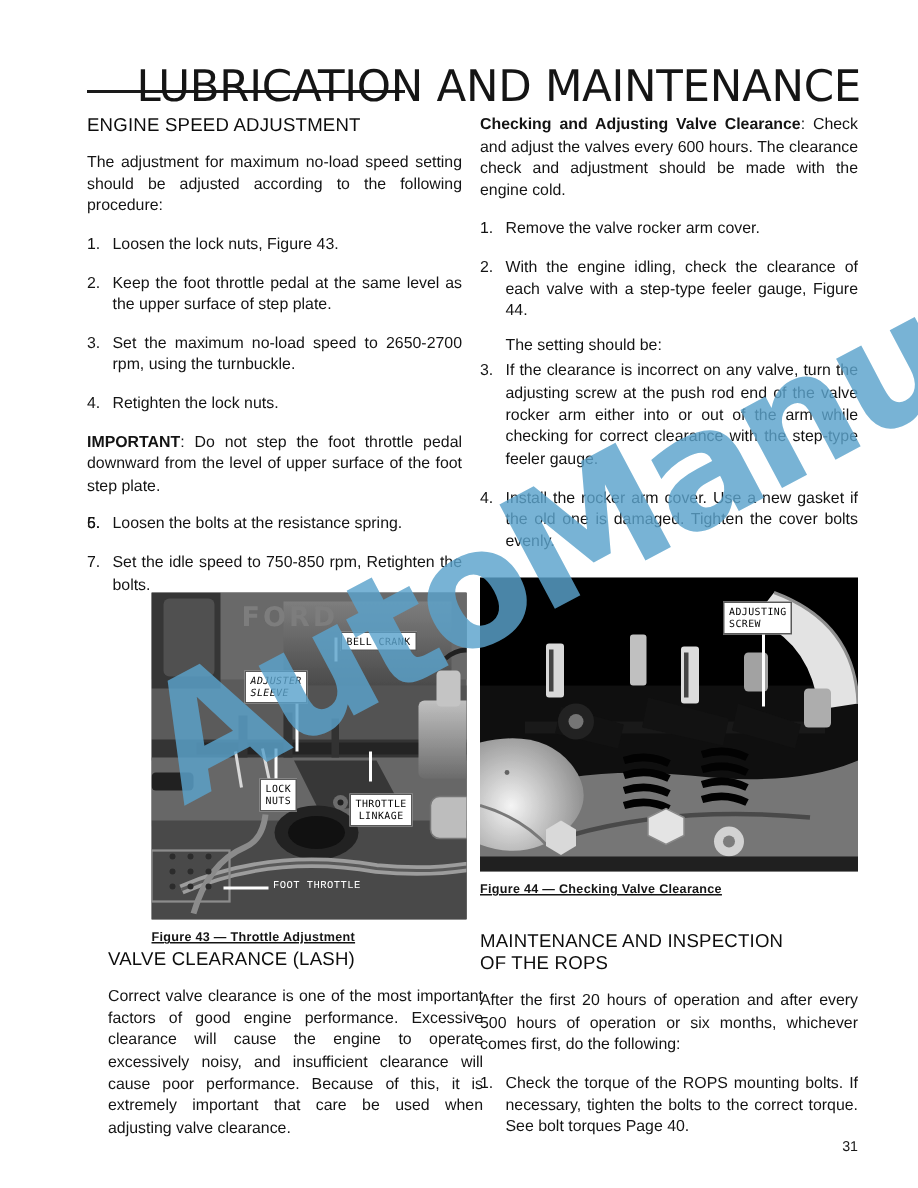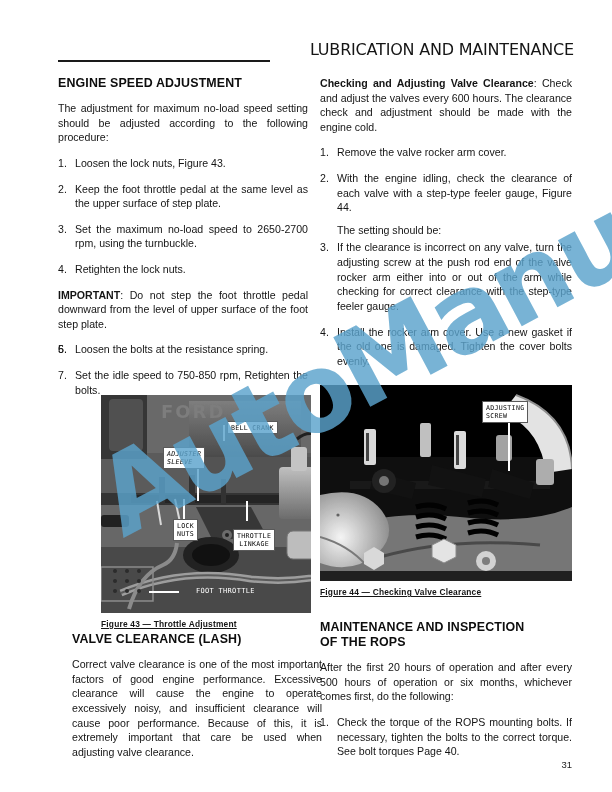--- a/index.html
+++ b/index.html
@@ -61,38 +61,38 @@
     top: 20px;
     width: 212px;
     height: 2.4px;
     background: #1a1a1a;
   }
   .header-title {
     position: absolute;
     right: 0;
     top: 0;
     font-family: "DejaVu Sans", sans-serif;
-    font-size: 16px;
+    font-size: 29px;
     font-weight: 400;
     letter-spacing: -0.2px;
     color: #151515;
     white-space: nowrap;
   }
 
   
   .col {
     position: absolute;
     z-index: 3;
   }
   .col-left  { left: 58px;  top: 76px; width: 250px; }
   .col-right { left: 320px; top: 76px; width: 252px; }
 
   .sec-head {
     font-family: "Liberation Sans", sans-serif;
-    font-weight: 700;
+    font-weight: 400;
     font-size: 12.4px;
     letter-spacing: 0.15px;
     color: #0d0d0d;
     margin: 0 0 10px 0;
     line-height: 1.22;
   }
   .para {
     font-size: 10.6px;
     line-height: 1.38;
     color: #141414;
@@ -366,21 +366,21 @@
 
       <div class="leader" style="left:82px; top:104px; width:1.5px; height:22px;"></div>
       <div class="callout" style="left:72px; top:124px;">LOCK
 NUTS</div>
 
       <div class="leader" style="left:145px; top:106px; width:1.5px; height:20px;"></div>
       <div class="callout" style="left:132px; top:134px;text-align:center;">THROTTLE
 LINKAGE</div>
 
       <div class="leader" style="left:48px; top:196px; width:30px; height:1.5px;"></div>
-      <div class="callout" style="left:92px; top:190px; background:transparent; border:0; color:#f2f2ee; font-size:7px;">FOOT THROTTLE</div>
+      <div class="callout" style="left:78px; top:190px; background:transparent; border:0; color:#f2f2ee; font-size:7px;font-family:Liberation Mono, monospace;">FOOT THROTTLE</div>
     </div>
     <div class="fig-caption">Figure 43 — Throttle Adjustment</div>
   </div>
 
   <div class="figure fig-right">
     <div class="photo photo-right">
       <svg width="252" height="196" viewBox="0 0 252 196" preserveAspectRatio="none">
         <defs>
           <radialGradient id="h1" cx="30%" cy="60%" r="70%">
             <stop offset="0%" stop-color="#e8e8e8"></stop>

